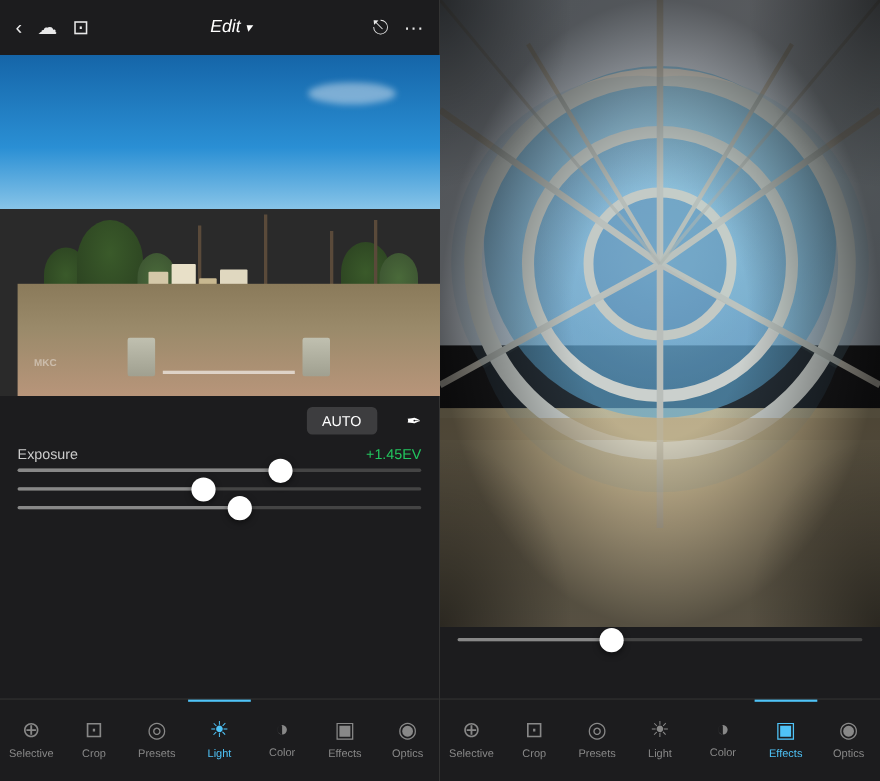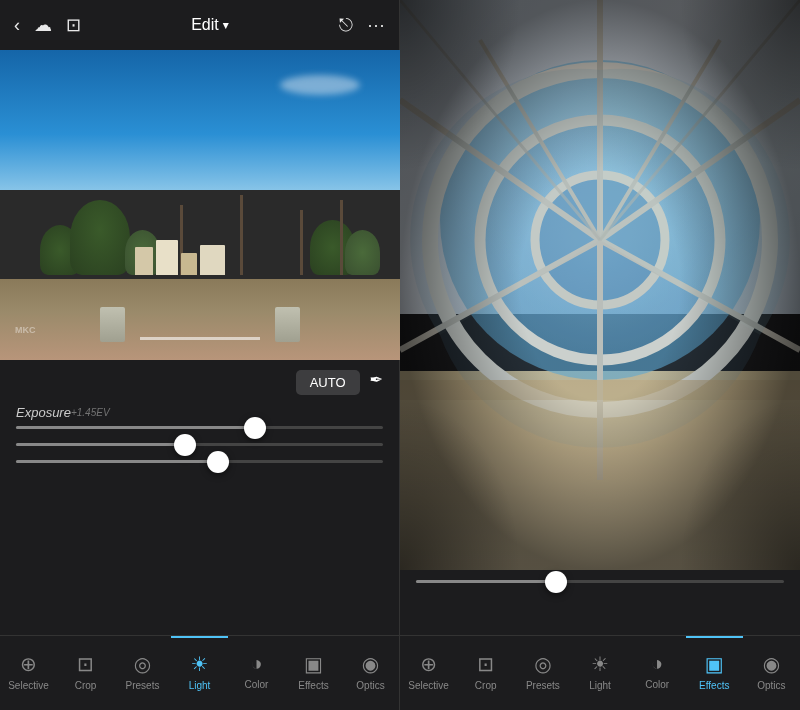--- a/index.html
+++ b/index.html
@@ -34,20 +34,21 @@
     .top-bar-left {
       display: flex;
       align-items: center;
       gap: 14px;
     }
 
     .top-bar-center {
       display: flex;
       align-items: center;
       gap: 4px;
+      font-style: italic;
     }
 
     .top-bar-right {
       display: flex;
       align-items: center;
       gap: 14px;
     }
 
     .icon-btn {
       color: #fff;
@@ -71,23 +72,23 @@
       width: 400px;
       height: 310px;
       background: #2a2a2a;
       position: relative;
       overflow: hidden;
     }
 
     .ground-area {
       position: absolute;
       bottom: 0;
-      left: 0;
+      left: 16px;
       right: 0;
-      height: 81px;
+      height: 102px;
       background: linear-gradient(to bottom, #8a7a5a 0%, #9a8a6a 40%, #b8957a 100%);
     }
 
     .road-marker {
       position: absolute;
       bottom: 20px;
       left: 50%;
       transform: translateX(-50%);
       width: 120px;
       height: 3px;
@@ -190,22 +191,22 @@
     .adjustments-panel {
       flex: 1;
       background: #1c1c1e;
       padding: 10px 16px 0;
       overflow: hidden;
     }
 
     .auto-row {
       display: flex;
       justify-content: flex-end;
-      align-items: flex-start;
-      gap: 10px;
+      align-items: center;
+      gap: 27px;
       margin-bottom: 10px;
     }
 
     .auto-btn {
       background: rgba(255,255,255,0.15);
       color: #fff;
       border: none;
       padding: 5px 14px;
       border-radius: 5px;
       font-size: 13px;
@@ -217,34 +218,33 @@
       font-size: 16px;
       cursor: pointer;
     }
 
     .slider-row {
       margin-bottom: 14px;
     }
 
     .slider-label-row {
       display: flex;
-      justify-content: flex-start;
+      justify-content: space-between;
       align-items: center;
       margin-bottom: 6px;
-      font-style: italic;
     }
 
     .slider-label {
       color: #ccc;
       font-size: 13px;
     }
 
     .slider-value {
-      color: #737373;
-      font-size: 10px;
+      color: #22c55e;
+      font-size: 13px;
     }
 
     .slider-track {
       position: relative;
       height: 3px;
       background: #444;
       border-radius: 2px;
     }
 
     .slider-fill {

